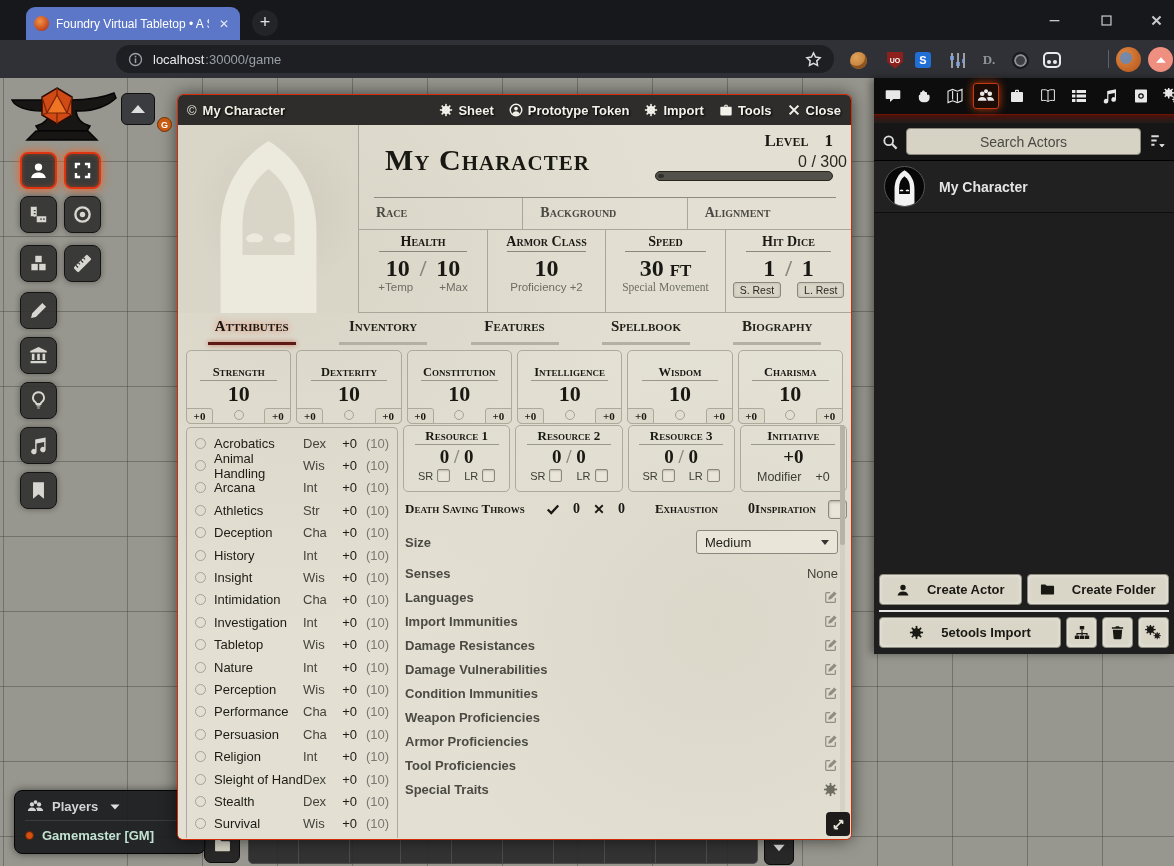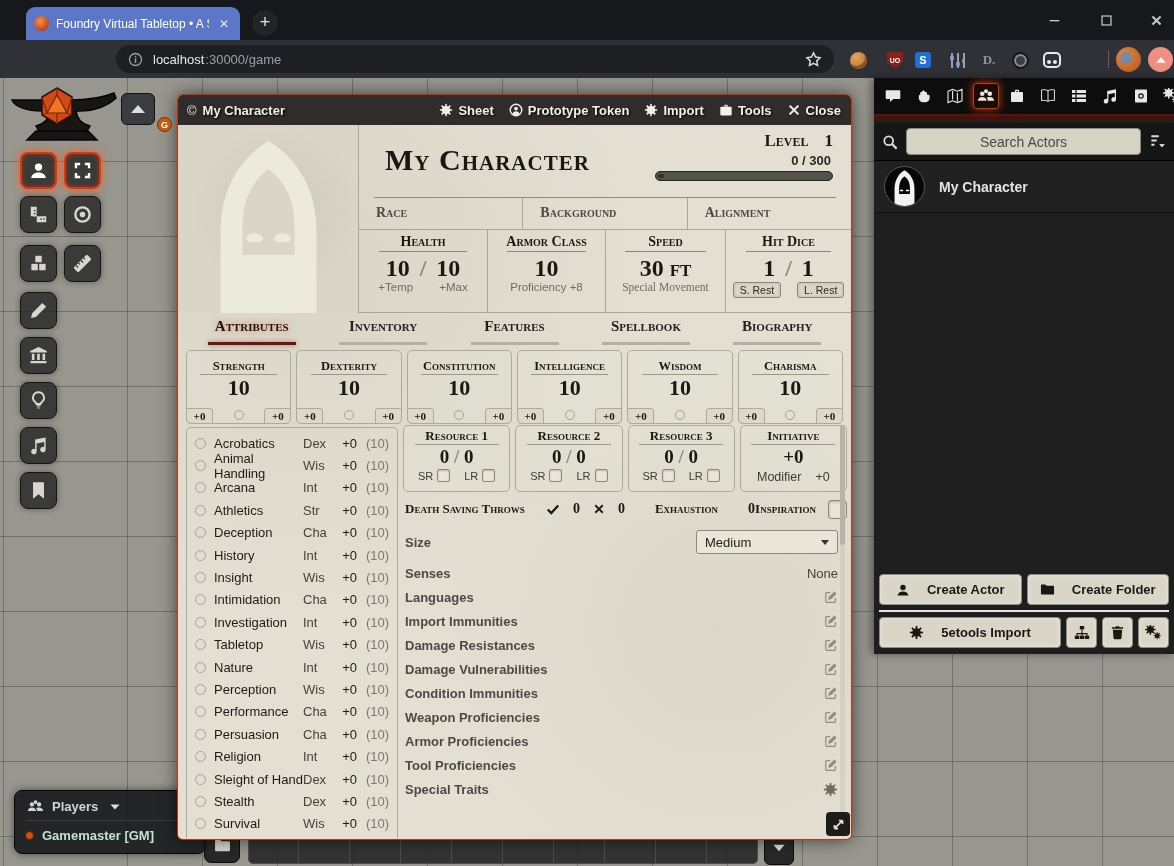--- a/index.html
+++ b/index.html
@@ -94,21 +94,21 @@
 #sheet-body{position:relative;width:100%;height:714px;background:
  radial-gradient(circle at 18% 20%,rgba(125,115,90,.10),transparent 45%),
  radial-gradient(circle at 80% 70%,rgba(125,115,90,.08),transparent 40%),
  #e3e0d3;border-radius:0 0 5px 5px;overflow:hidden;color:#191813}
 .sc{font-family:"Liberation Serif",serif;font-variant:small-caps;font-weight:bold}
 
 #portrait{position:absolute;left:0;top:0;width:181px;height:188px;border-right:1px solid #a9a79a;background:radial-gradient(circle at 55% 45%,rgba(110,100,80,.10),transparent 60%),#d9d5c7}
 #namearea{position:absolute;left:181px;top:0;width:492px;height:72px}
 #char-name{position:absolute;left:26px;top:18px;font-size:30px;letter-spacing:1px}
 #level-line{position:absolute;right:18px;top:6px;font-size:17px;display:flex;gap:16px}
-#xp-line{position:absolute;right:20px;top:28px;font-size:13px;font-weight:bold;color:#2a2922}
+#xp-line{position:absolute;right:4px;top:28px;font-size:16px;font-weight:normal;color:#2a2922}
 #xpbar{position:absolute;right:18px;top:46px;width:178px;height:10px;border-radius:5px;background:#52524a;border:1px solid #26261f}
 #xpbar .fill{position:absolute;left:2px;top:2px;width:6px;height:4px;background:#30302a;border-radius:2px}
 #name-divider{position:absolute;left:196px;top:72px;width:462px;height:1px;background:#8e8c80}
 #fields-row{position:absolute;left:181px;top:73px;width:492px;height:31px;display:flex}
 .dfield{flex:1;border-left:1px solid #a9a79a;padding:7px 0 0 17px;font-size:14px;color:#4b4a44}
 .dfield:first-child{border-left:none}
 #stats-row{position:absolute;left:181px;top:104px;width:492px;height:84px;display:flex;border-top:1px solid #a9a79a;border-bottom:1px solid #a9a79a}
 .statbox{border-left:1px solid #a9a79a;padding-top:4px;text-align:center;position:relative}
 .statbox:first-child{border-left:none}
 .statbox .slabel{font-size:14px;display:block}
@@ -121,21 +121,21 @@
 .restbtn{font-size:10.5px;padding:1px 6px;background:#d9d6c8;border:1px solid #8a887c;border-radius:3px;color:#2a2922;box-shadow:inset 0 0 3px rgba(0,0,0,.15)}
 #w-health{width:128px}#w-ac{width:118px}#w-speed{width:120px}#w-hd{width:126px}
 
 #sheet-tabs{position:absolute;left:8px;top:191px;width:657px;height:32px;display:flex}
 .stab{flex:1;text-align:center;position:relative;font-size:15px;color:#22211b;padding-top:2px}
 .stab .underbar{position:absolute;left:50%;transform:translateX(-50%);bottom:3px;width:88px;height:3px;background:#b3b1a3}
 .stab.active{color:#191813;text-shadow:0 0 7px rgba(255,80,40,.65)}
 .stab.active .underbar{background:#5d1a16;box-shadow:0 0 5px rgba(180,40,10,.6)}
 
 #abilities{position:absolute;left:8px;top:225px;width:657px;height:74px;display:flex;gap:5px}
-.abox{flex:1;border:1px solid #abaa9c;border-radius:5px;position:relative;text-align:center;padding-top:8px;background:rgba(255,255,255,.06)}
+.abox{flex:1;border:1px solid #abaa9c;border-radius:5px;position:relative;text-align:center;padding-top:14px;background:rgba(255,255,255,.06)}
 .abox .alabel{font-size:12.5px;display:block}
 .abox .ahr{width:74%;height:1px;background:#9a988b;margin:0 auto 1px}
 .abox .aval{font-family:"Liberation Serif",serif;font-weight:bold;font-size:22px;line-height:24px}
 .modtag{position:absolute;bottom:-1px;width:27px;height:16px;border:1px solid #abaa9c;background:#dcd9cb;font-family:"Liberation Serif",serif;font-weight:bold;font-size:11px;line-height:14px;text-align:center}
 .modtag.l{left:-1px;border-radius:0 3px 0 5px}
 .modtag.r{right:-1px;border-radius:3px 0 5px 0}
 .prof-circle{position:absolute;left:50%;transform:translateX(-50%);bottom:3px;width:10px;height:10px;border:1.5px solid #a5a396;border-radius:50%}
 
 #skills{position:absolute;left:8px;top:302px;width:212px;height:411px;border:1px solid #abaa9c;border-radius:5px 5px 0 0;border-bottom:none;padding:4px 0 0}
 .skill{display:flex;align-items:center;height:22.4px;padding:0 8px;font-size:13px}
@@ -673,21 +673,21 @@
               </div>
             <div class="subpair statsub" style="font-family:'Liberation Sans',sans-serif;font-variant:normal;font-weight:normal">
                 <span data-name="hp-temp-label">+Temp</span>
                 <span data-name="hp-tempmax-label">+Max</span>
               </div>
           </div>
           <div class="statbox sc" id="w-ac" data-name="armor-class-block">
             <span class="slabel" data-name="ac-label">Armor Class</span>
               <div class="shr"></div>
             <div class="statval" data-name="ac-value">10</div>
-            <div class="statsub" style="font-family:'Liberation Sans',sans-serif;font-variant:normal;font-weight:normal" data-name="proficiency-label">Proficiency +8</div>
+            <div class="statsub" style="font-family:'Liberation Sans',sans-serif;font-variant:normal;font-weight:normal" data-name="proficiency-label">Proficiency +2</div>
           </div>
           <div class="statbox sc" id="w-speed" data-name="speed-block">
             <span class="slabel" data-name="speed-label">Speed</span>
               <div class="shr"></div>
             <div class="statval" data-name="speed-value">30 ft</div>
             <div class="statsub" style="font-family:Liberation Serif, serif;font-variant:normal;font-weight:normal" data-name="special-movement-label">Special Movement</div>
           </div>
           <div class="statbox sc" id="w-hd" data-name="hit-dice-block">
             <span class="slabel" data-name="hit-dice-label">Hit Dice</span>
               <div class="shr"></div>

